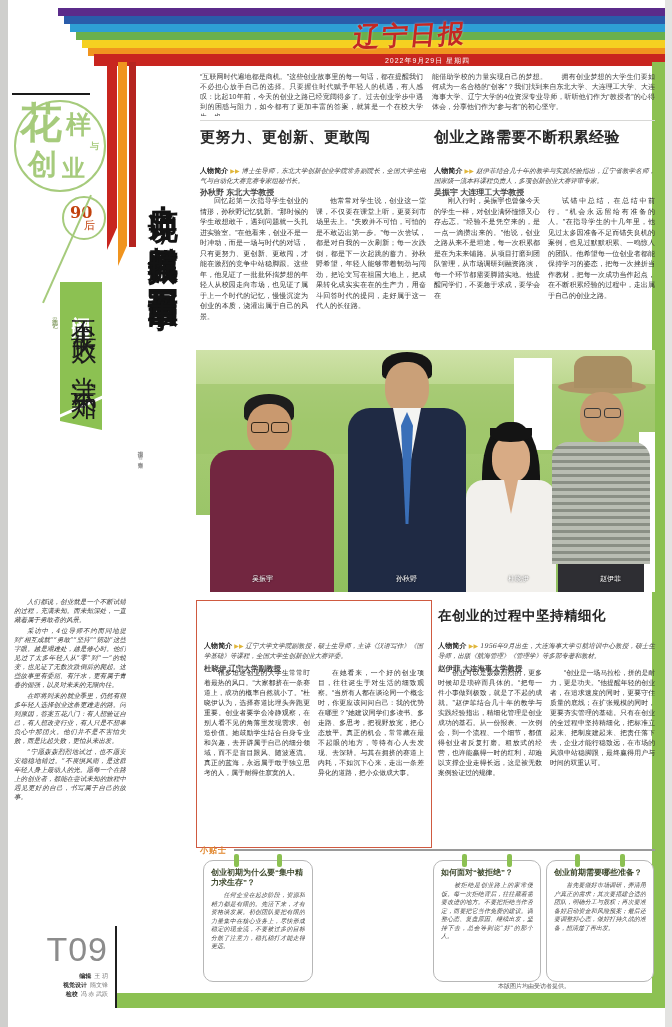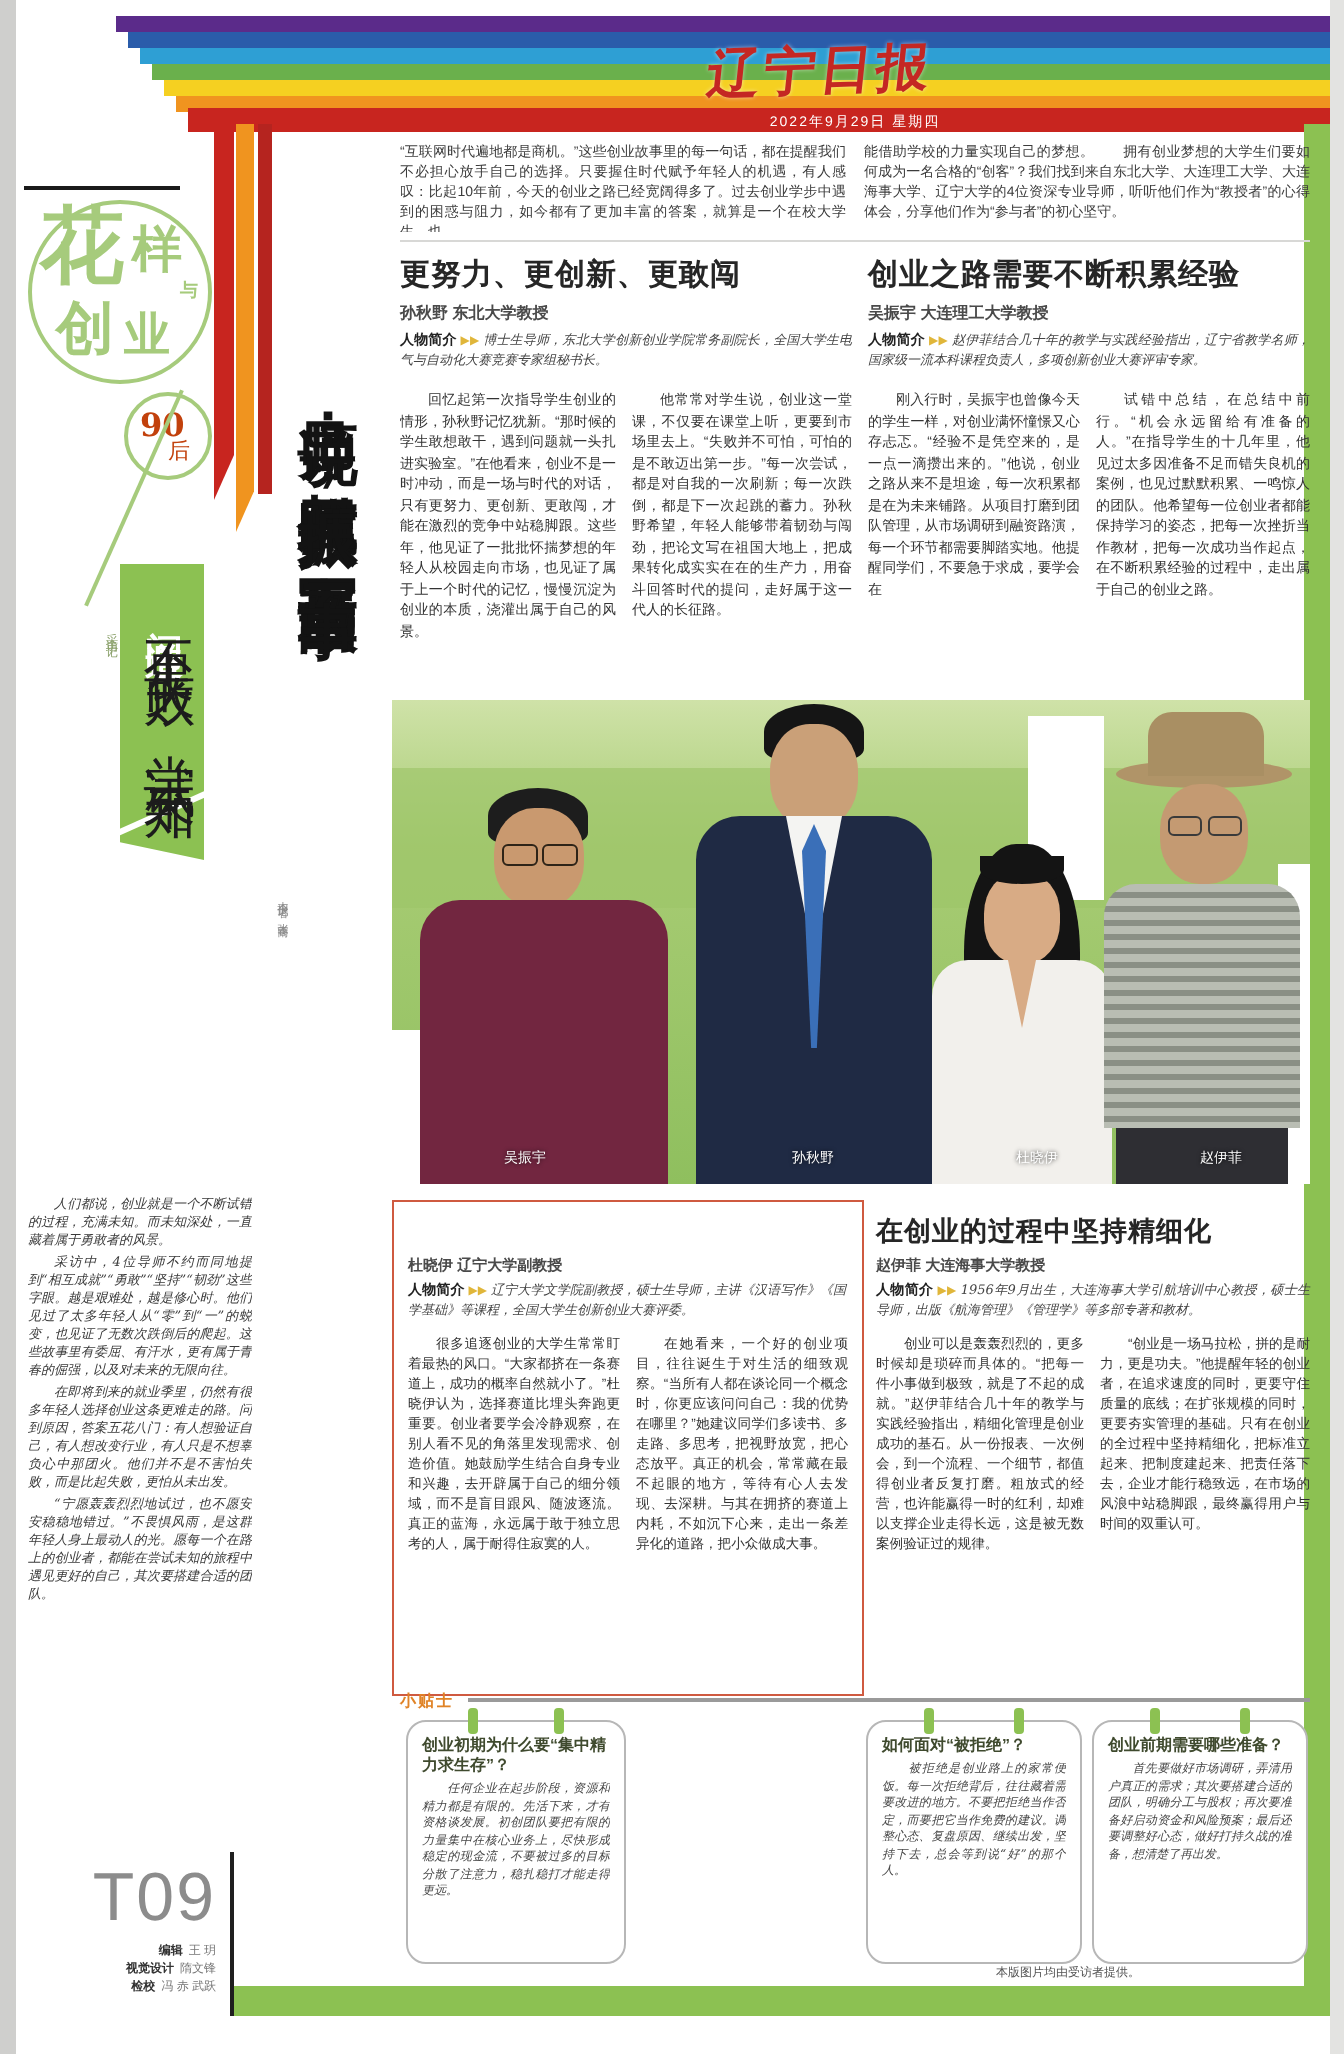--- a/index.html
+++ b/index.html
@@ -43,21 +43,21 @@
          font-family:"DejaVu Serif",serif;font-weight:700;font-size:30px;letter-spacing:1.5px;
          color:#131313;line-height:1;}
   .vcredit{left:138px;top:446px;writing-mode:vertical-rl;text-orientation:upright;
            font-size:5.5px;color:#8a8a8a;letter-spacing:1px;}
   
   .intro{top:72px;width:223px;height:44px;overflow:hidden;font-size:7px;line-height:10px;
          text-align:justify;color:#3c3c3c;}
   .hr1{left:200px;top:120px;width:455px;height:1px;background:#d8d8d6;}
   
   .a-title{font-weight:700;font-size:15px;color:#262626;letter-spacing:.5px;}
-  .a-by{font-weight:700;font-size:8px;color:#4a4a4a;}
+  .a-by{font-weight:700;font-size:8px;color:#4a4a4a;margin-top:36px;}
   .a-prof{font-size:6.5px;line-height:9px;color:#444;text-align:justify;}
   .a-prof .lbl{font-weight:700;font-style:normal;font-size:7px;color:#222;}
   .a-prof .arr{color:#e0b63a;font-style:normal;font-size:6px;}
   .a-prof .txt{font-family:"DejaVu Serif",serif;font-style:italic;}
   .a-col{font-size:7px;line-height:10.5px;text-align:justify;color:#333;overflow:hidden;}
   .a-col p{margin:0;text-indent:14px;}
   .redbox{left:196px;top:600px;width:234px;height:246px;border:1.5px solid #cf5a40;background:#fff;}
   
   .photo{left:196px;top:350px;width:459px;height:242px;overflow:hidden;
          background:linear-gradient(180deg,#cfe2a8 0%,#a8cc74 30%,#8fbf5e 100%);}
@@ -129,21 +129,21 @@
     <span class="txt">问道</span>
   </div>
   <div class="abs whiteline"></div>
 
   <div class="abs notelabel">采访手记</div>
   <div class="abs callig">不畏失败，尝试未知</div>
   <div class="abs essay">
     <p>人们都说，创业就是一个不断试错的过程，充满未知。而未知深处，一直藏着属于勇敢者的风景。</p>
     <p>采访中，4位导师不约而同地提到“相互成就”“勇敢”“坚持”“韧劲”这些字眼。越是艰难处，越是修心时。他们见过了太多年轻人从“零”到“一”的蜕变，也见证了无数次跌倒后的爬起。这些故事里有委屈、有汗水，更有属于青春的倔强，以及对未来的无限向往。</p>
     <p>在即将到来的就业季里，仍然有很多年轻人选择创业这条更难走的路。问到原因，答案五花八门：有人想验证自己，有人想改变行业，有人只是不想辜负心中那团火。他们并不是不害怕失败，而是比起失败，更怕从未出发。</p>
-    <p>“宁愿轰轰烈烈地试过，也不愿安安稳稳地错过。”不畏惧风雨，是这群年轻人身上最动人的光。愿每一个在路上的创业者，都能在尝试未知的旅程中遇见更好的自己，其次要搭建合适的团队。</p>
+    <p>“宁愿轰轰烈烈地试过，也不愿安安稳稳地错过。”不畏惧风雨，是这群年轻人身上最动人的光。愿每一个在路上的创业者，都能在尝试未知的旅程中遇见更好的自己，书写属于自己的故事。</p>
   </div>
 
   <div class="abs vhead">导师说：与时代同频共振，书写属于自己的故事</div>
   <div class="abs vcredit">本报记者 张春雨</div>
 
   <div class="abs intro" style="left:200px;">“互联网时代遍地都是商机。”这些创业故事里的每一句话，都在提醒我们不必担心放手自己的选择。只要握住时代赋予年轻人的机遇，有人感叹：比起10年前，今天的创业之路已经宽阔得多了。过去创业学步中遇到的困惑与阻力，如今都有了更加丰富的答案，就算是一个在校大学生，也</div>
   <div class="abs intro" style="left:432px;">能借助学校的力量实现自己的梦想。　　拥有创业梦想的大学生们要如何成为一名合格的“创客”？我们找到来自东北大学、大连理工大学、大连海事大学、辽宁大学的4位资深专业导师，听听他们作为“教授者”的心得体会，分享他们作为“参与者”的初心坚守。</div>
   <div class="abs hr1"></div>
 
   <div class="abs a-title" style="left:200px;top:128px;font-family:Liberation Mono, monospace;">更努力、更创新、更敢闯</div>

